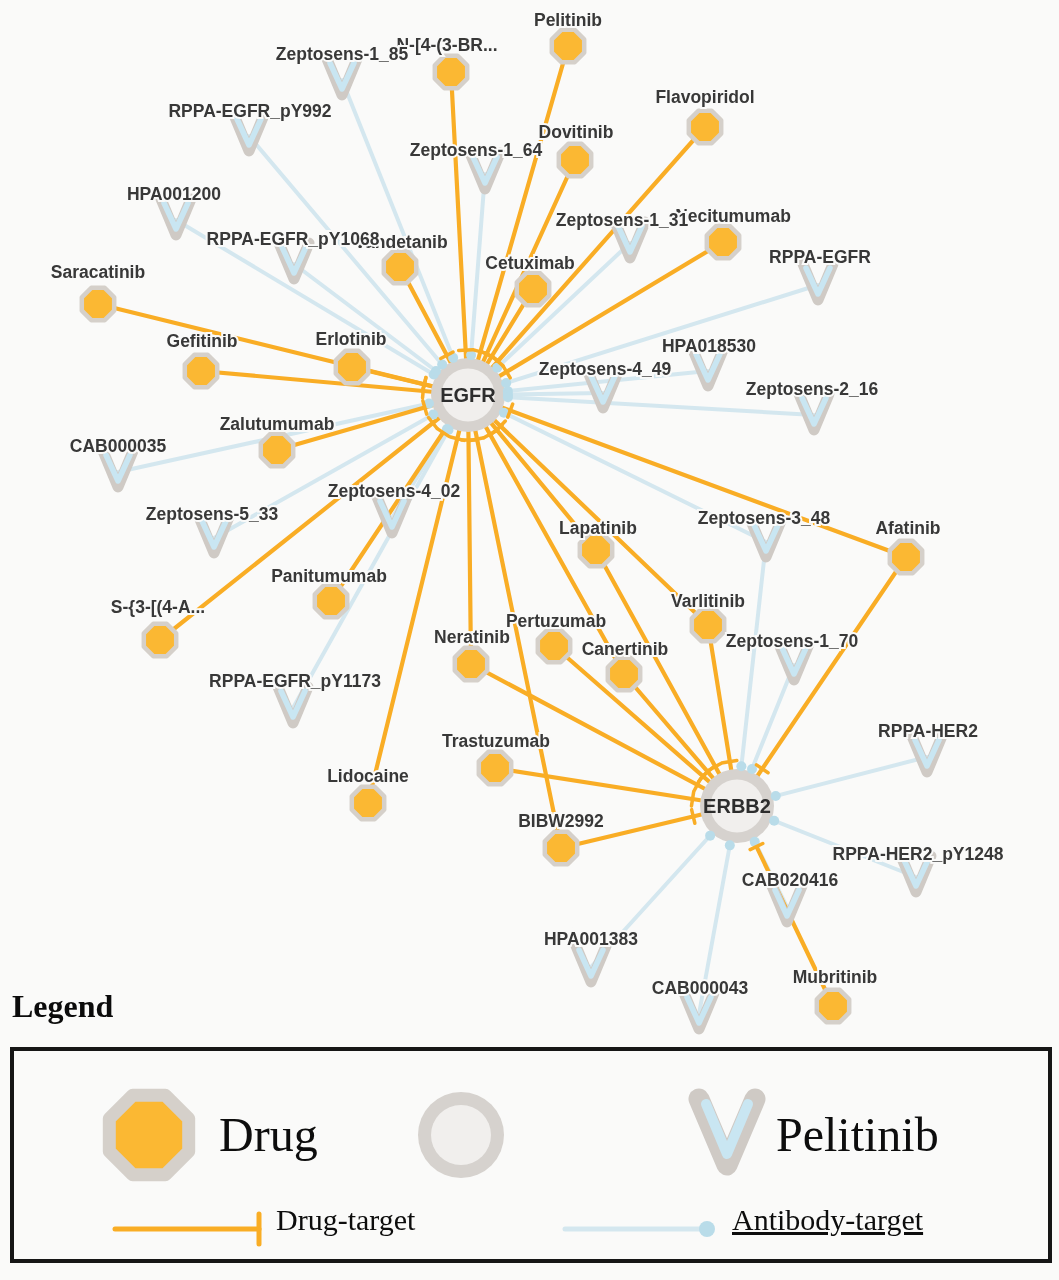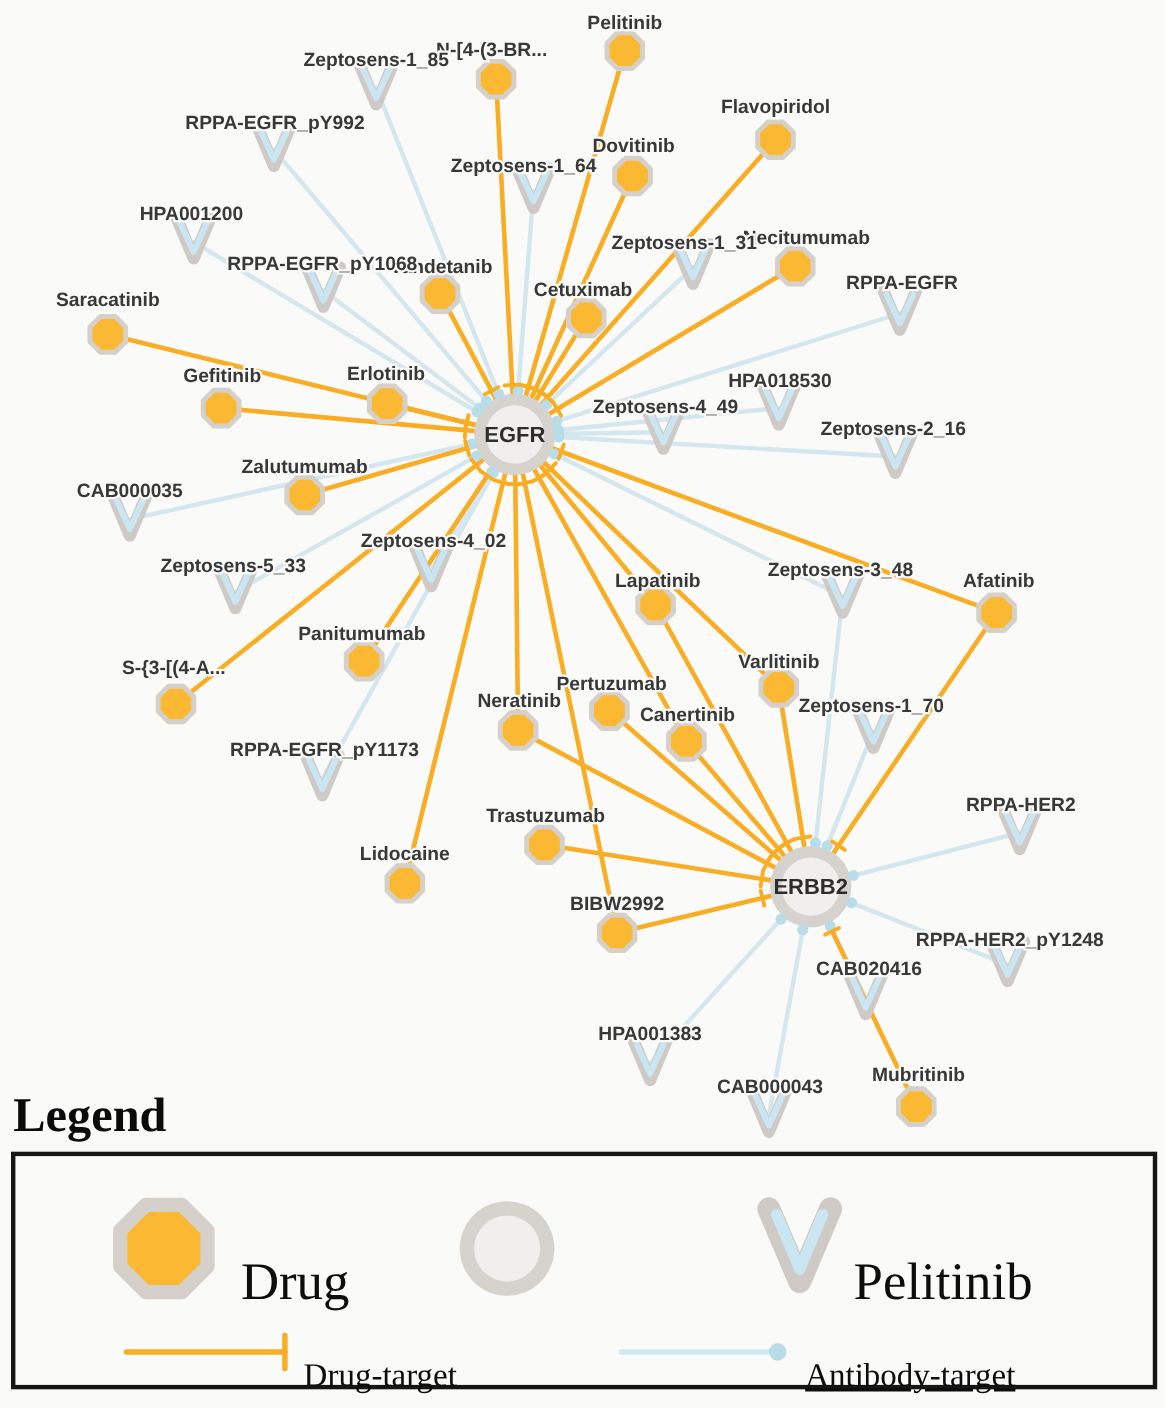--- a/index.html
+++ b/index.html
@@ -4,25 +4,25 @@
 <style>
   html,body{margin:0;padding:0;background:#FAFAF9;}
   .stage{position:relative;width:1059px;height:1280px;background:#FAFAF9;overflow:hidden;
          font-family:"Liberation Sans",sans-serif;}
   #net{position:absolute;left:0;top:0;}
   .nlabel{font-family:"Liberation Sans",sans-serif;font-size:17.5px;font-weight:700;
           fill:#383838;stroke:#FAFAF9;stroke-width:4px;paint-order:stroke;text-anchor:middle;}
   .glabel{font-family:"Liberation Sans",sans-serif;font-size:20px;font-weight:700;
           fill:#2d2d2d;text-anchor:middle;}
   .legend-title{position:absolute;left:12px;top:988px;font-family:"Liberation Serif",serif;
-          font-weight:700;font-size:44px;color:#0b0b0b;}
+          font-weight:700;font-size:32px;color:#0b0b0b;}
   .legend-box{position:absolute;left:10px;top:1047px;width:1034px;height:208px;
           border:4px solid #161616;background:#FAFAF9;}
   .li{position:absolute;}
-  .ltxt{position:absolute;font-family:"Liberation Serif",serif;color:#0d0d0d;margin-top:31px;}
+  .ltxt{position:absolute;font-family:"Liberation Serif",serif;color:#0d0d0d;}
   .row1{font-size:48px;top:56px;}
   .row2{font-size:30px;top:152px;}
 </style>
 </head>
 <body>
 
 <div class="stage">
 
   <svg id="net" width="1059" height="1280" viewBox="0 0 1059 1280">
       <g>

